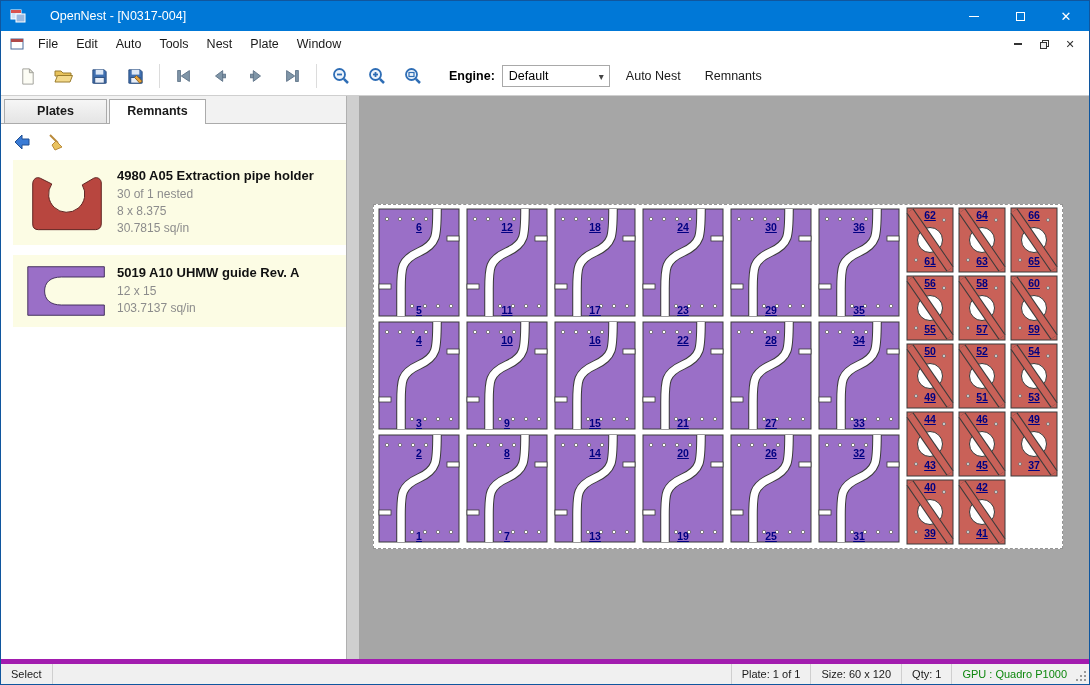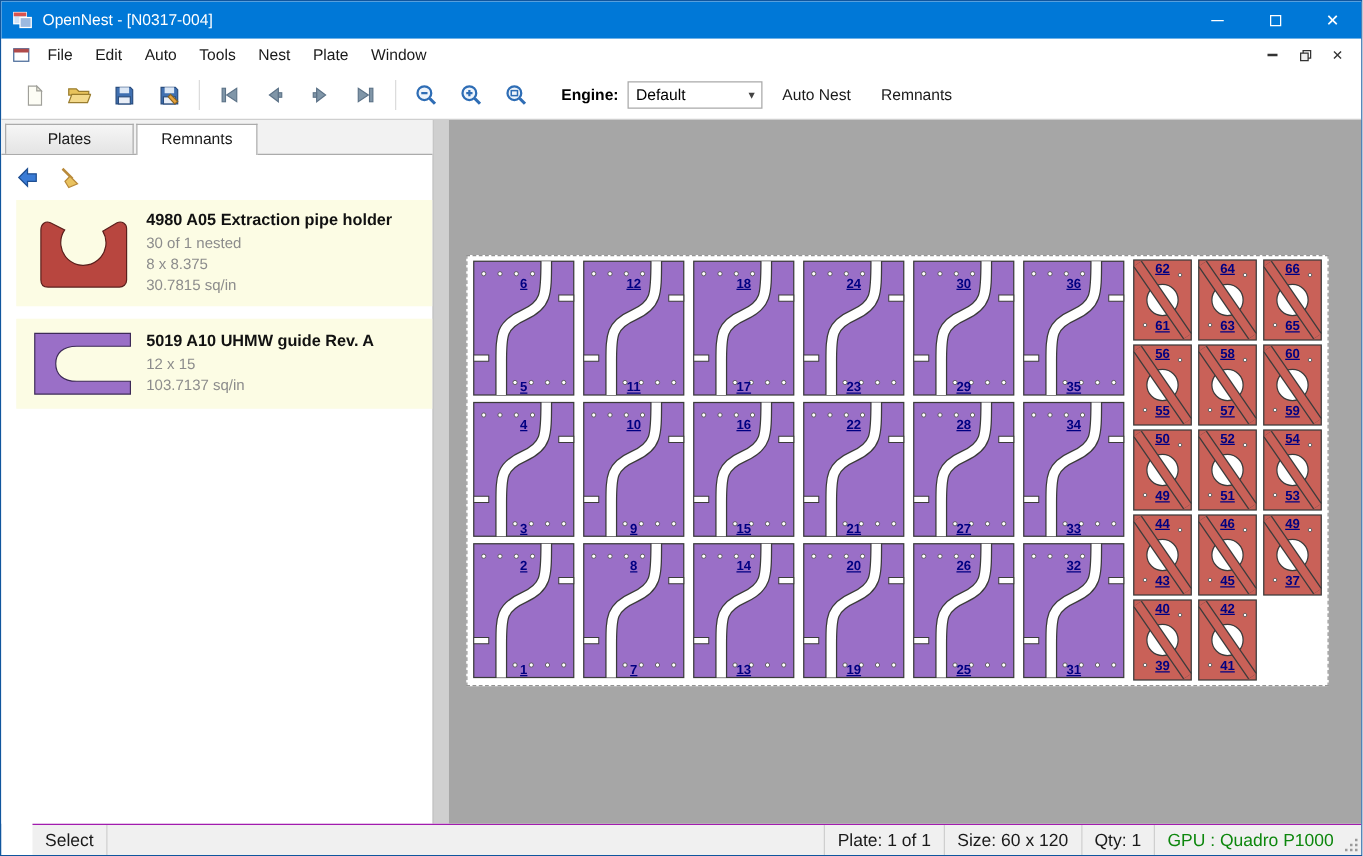--- a/index.html
+++ b/index.html
@@ -2,21 +2,21 @@
 <html><head>
 <meta charset="utf-8">
 <style>
   * { margin:0; padding:0; box-sizing:border-box; }
   html,body { width:1090px; height:685px; font-family:"Liberation Sans", sans-serif; background:#fff; }
   .window { width:1090px; height:685px; display:flex; flex-direction:column; border:1px solid #10569e; background:#fff; overflow:hidden; }
 
   
   .titlebar { flex:0 0 30px; height:30px; background:#0078d7; color:#fff; display:flex; align-items:center; }
   .app-icon { width:16px; height:16px; margin-left:9px; display:inline-flex; }
-  .titlebar .title { margin-left:8px; font-size:12.5px; }
+  .titlebar .title { margin-left:24px; font-size:12.5px; }
   .win-btns { margin-left:auto; display:flex; height:100%; }
   .wbtn { width:46px; height:100%; display:flex; align-items:center; justify-content:center; color:#fff; font-size:13px; }
   .min-glyph { width:10px; height:1px; background:#fff; display:block; }
   .max-glyph { width:9px; height:9px; border:1px solid #fff; display:block; }
 
   
   .menubar { flex:0 0 26px; height:26px; display:flex; align-items:center; background:#fff; }
   .mdi-doc { width:16px; height:16px; margin:0 4px 0 8px; display:inline-flex; }
   .menu-item { padding:4px 9px; font-size:12.5px; color:#1a1a1a; cursor:default; }
   .mdi-btns { margin-left:auto; display:flex; align-items:center; gap:4px; padding-right:8px; }
@@ -28,21 +28,21 @@
   .tbtn { width:36px; height:32px; display:flex; align-items:center; justify-content:center; }
   .tsep { width:1px; height:24px; background:#dcdcdc; margin:0 6px; }
   .engine-label { font-weight:bold; font-size:12.5px; margin:0 7px 0 18px; }
   .combo { width:108px; height:22px; border:1px solid #a9a9a9; background:#fff; display:flex; align-items:center; font-size:12.5px; padding-left:6px; }
   .combo-arrow { margin-left:auto; padding-right:5px; font-size:10px; color:#444; }
   .text-btn { font-size:12.5px; padding:6px 8px; margin-left:8px; color:#1a1a1a; }
 
   
   .main { flex:1 1 auto; min-height:0; display:flex; }
   .left-panel { flex:0 0 346px; width:346px; background:#fff; border-right:1px solid #b0b0b0; display:flex; flex-direction:column; }
-  .tabs { display:flex; background:#f2f2f2; padding:3px 0 0 1px; border-bottom:1px solid #ababab; }
+  .tabs { display:flex; background:#f2f2f2; padding:3px 0 0 1px; border-bottom:1px solid #ababab;font-weight:bold; }
   .tab { width:103px; text-align:center; font-size:12.5px; padding:4px 0 5px; background:linear-gradient(#f6f6f6,#e4e4e4); border:1px solid #ababab; border-bottom:none; margin-left:2px; color:#1a1a1a; }
   .tab.active { background:#fff; margin-bottom:-1px; padding-bottom:6px; width:97px; }
   .panel-toolbar { display:flex; gap:8px; padding:6px 8px 4px 8px; align-items:center; }
   .ptbtn { width:26px; height:24px; display:flex; align-items:center; justify-content:center; }
   .drawing-list { flex:1; padding-top:2px; overflow:hidden;padding-left:12px; }
   .drawing-item { background:#fcfce4; display:flex; align-items:center; padding:8px 4px; margin-bottom:10px; }
   .thumb { flex:0 0 100px; width:100px; display:flex; justify-content:center; }
   .dtext { flex:1; }
   .dtitle { font-weight:bold; font-size:13px; color:#111; margin-bottom:3px; }
   .dmeta { font-size:12px; color:#8c8c8c; line-height:17px; }
@@ -52,21 +52,21 @@
   .plate { position:absolute; left:14px; top:108px; width:690px; height:345px; background:#fff; border:1px dashed #949494; display:flex; align-items:flex-start; padding:1px; }
   .purple-grid { display:grid; grid-template-columns:repeat(6,88px); grid-auto-rows:113px; }
   .red-grid { display:grid; grid-template-columns:repeat(3,52px); grid-auto-rows:68px; margin-left:1px; }
   .cell { position:relative; }
   .cell svg { position:absolute; left:0; top:0; width:100%; height:100%; }
   .pnum { position:absolute; left:0; right:0; text-align:center; font-size:10.5px; font-weight:bold; color:#000082; text-decoration:underline; }
   .pcell .top { top:15px; } .pcell .bot { bottom:3px; }
   .rcell .top { top:3px; }  .rcell .bot { bottom:7px; }
 
   
-  .statusbar { flex:0 0 25px; height:25px; background:#f0f0f0; border-top:1px solid #a21caf; display:flex; align-items:stretch; font-size:14px;margin-left:25px; }
+  .statusbar { flex:0 0 25px; height:25px; background:#f0f0f0; border-top:5px solid #a21caf; display:flex; align-items:stretch; font-size:11px; }
   .sb-cell { display:flex; align-items:center; padding:0 10px; color:#1a1a1a; white-space:nowrap; }
   .sb-mode { border-right:1px solid #cfcfcf; min-width:48px; }
   .sb-loc { color:#8c8c8c; }
   .sb-spacer { flex:1; }
   .sb-right { border-left:1px solid #cfcfcf; }
   .sb-gpu { color:#0d870d; }
   .grip { width:12px; position:relative; }
   .grip span { position:absolute; right:3px; bottom:3px; width:2px; height:2px; background:#9a9a9a;
                box-shadow:-4px 0 #9a9a9a, -8px 0 #9a9a9a, 0 -4px #9a9a9a, -4px -4px #9a9a9a, 0 -8px #9a9a9a; }
 </style>

